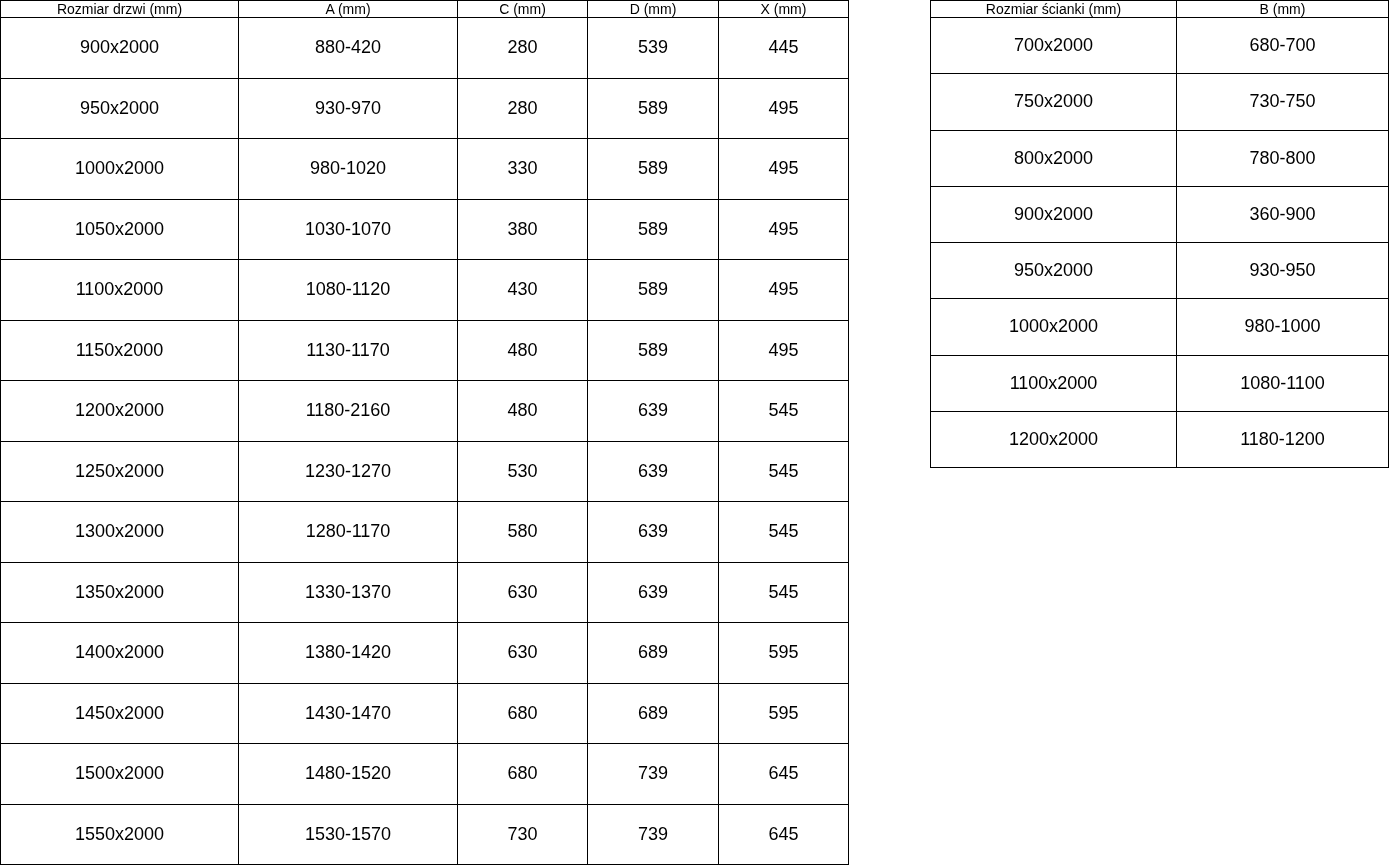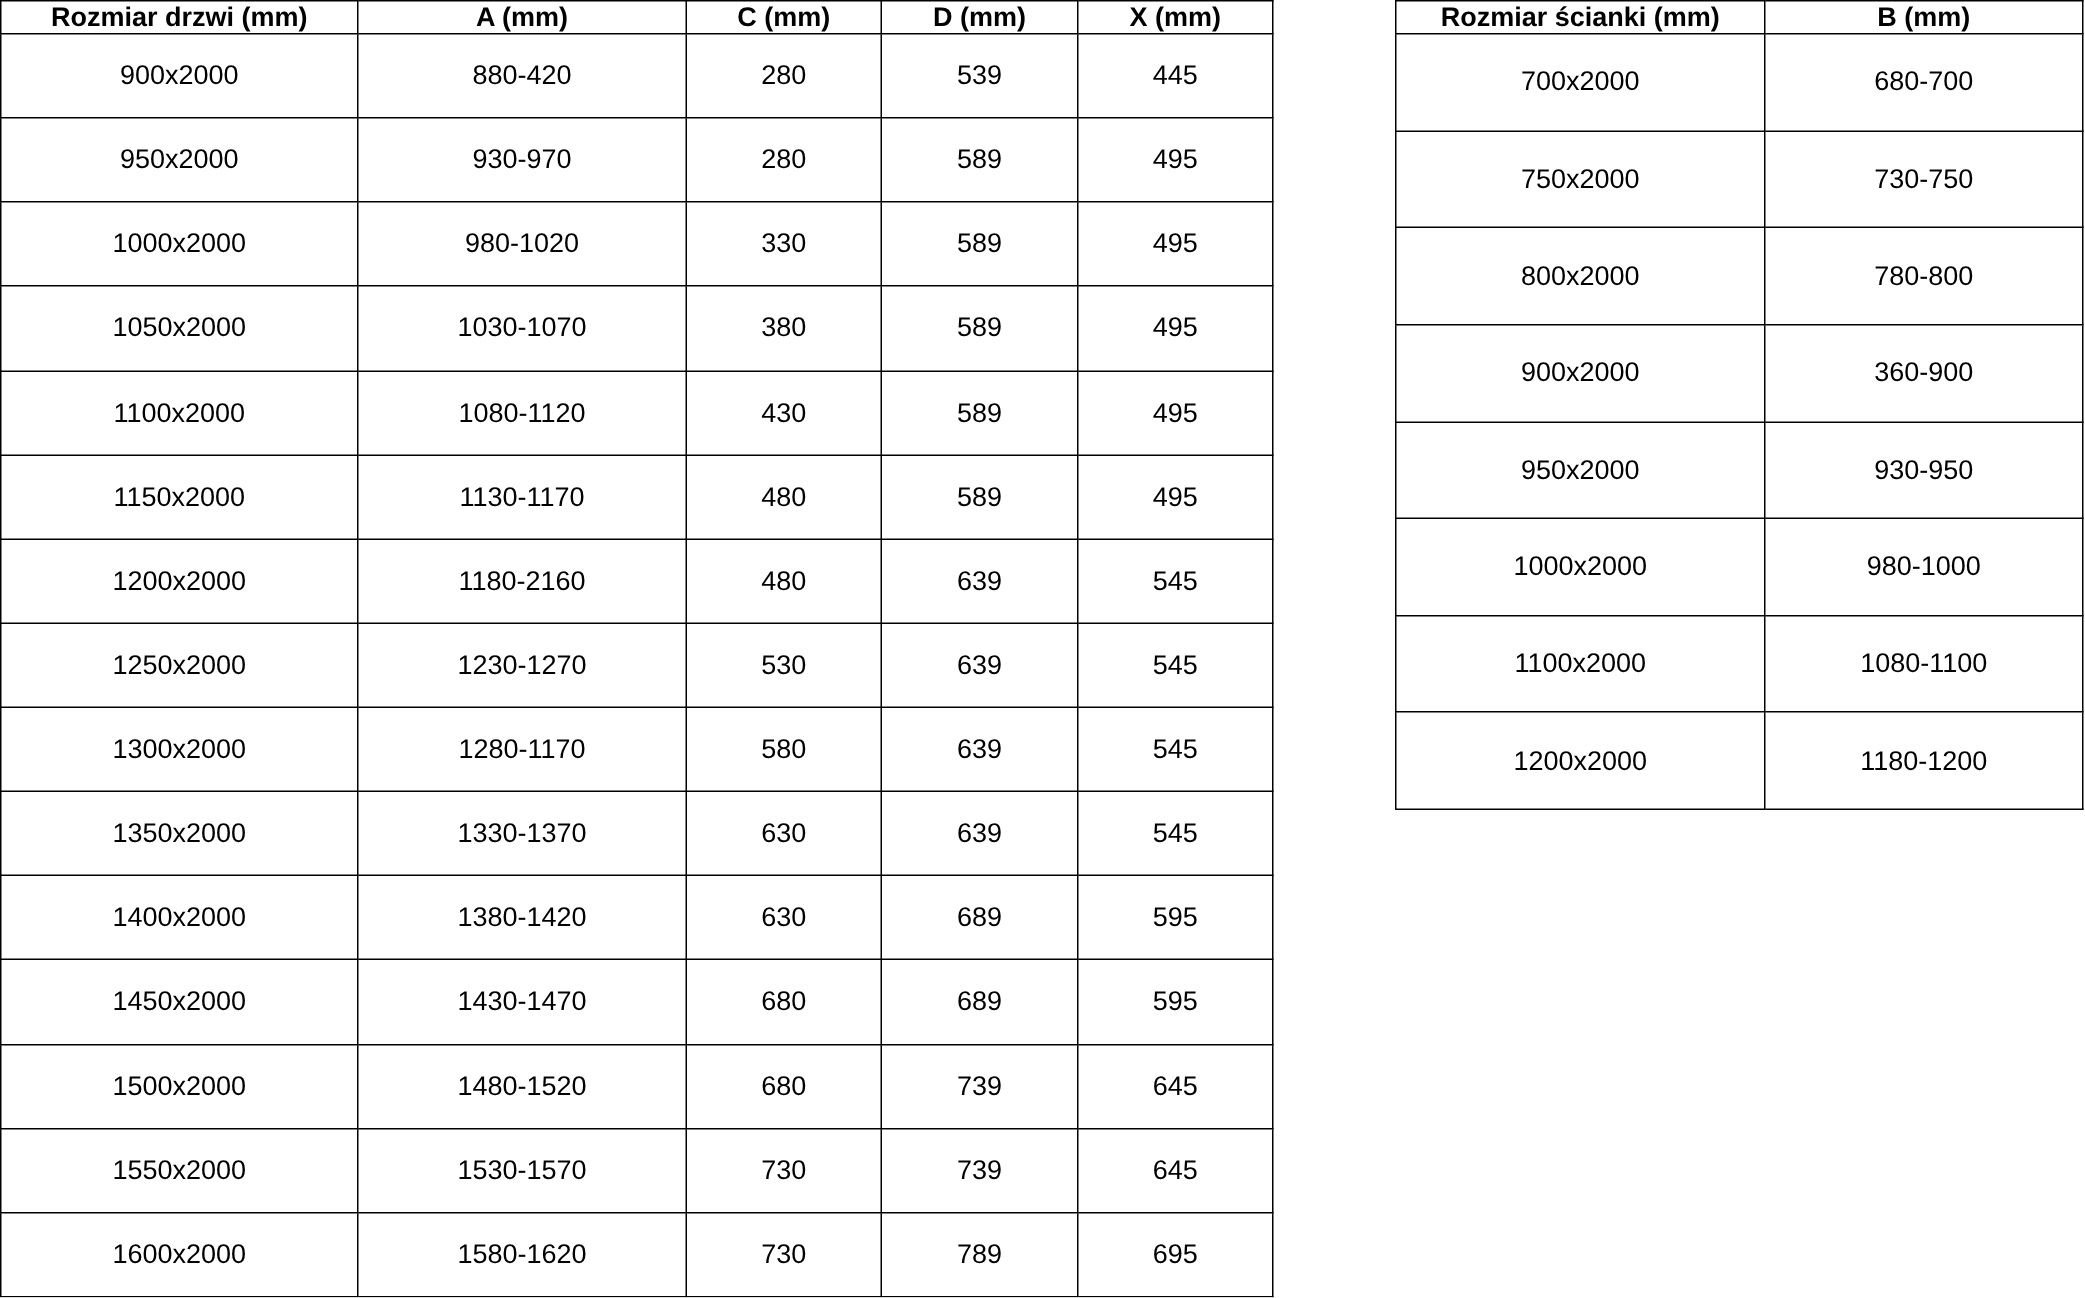--- a/index.html
+++ b/index.html
@@ -25,38 +25,38 @@
   table.spec-table th,
   table.spec-table td {
     border: 1px solid #000000;
     text-align: center;
     vertical-align: middle;
     padding: 0;
     overflow: hidden;
     white-space: nowrap;
   }
   table.spec-table th {
-    font-weight: bold;
-    font-size: 18px;
+    font-weight: normal;
+    font-size: 14px;
   }
   table.spec-table td {
     font-weight: normal;
     font-size: 18px;
   }
   .door-table {
     left: 0;
     top: 0;
     width: 848px;
     height: 865px;
   }
   .wall-table {
     left: 930px;
     top: 0;
     width: 458px;
-    height: 540px;
+    height: 468px;
   }
 </style>
 </head>
 <body>
 
 <div class="canvas">
 
   <table class="spec-table door-table">
     <colgroup>
       <col style="width:238px">
@@ -166,27 +166,20 @@
           <td>739</td>
           <td>645</td>
         </tr>
         <tr>
           <td>1550x2000</td>
           <td>1530-1570</td>
           <td>730</td>
           <td>739</td>
           <td>645</td>
         </tr>
-        <tr>
-          <td>1600x2000</td>
-          <td>1580-1620</td>
-          <td>730</td>
-          <td>789</td>
-          <td>695</td>
-        </tr>
       </tbody>
   </table>
 
   <table class="spec-table wall-table">
     <colgroup>
       <col style="width:246px">
       <col style="width:212px">
     </colgroup>
     <thead>
       <tr>

